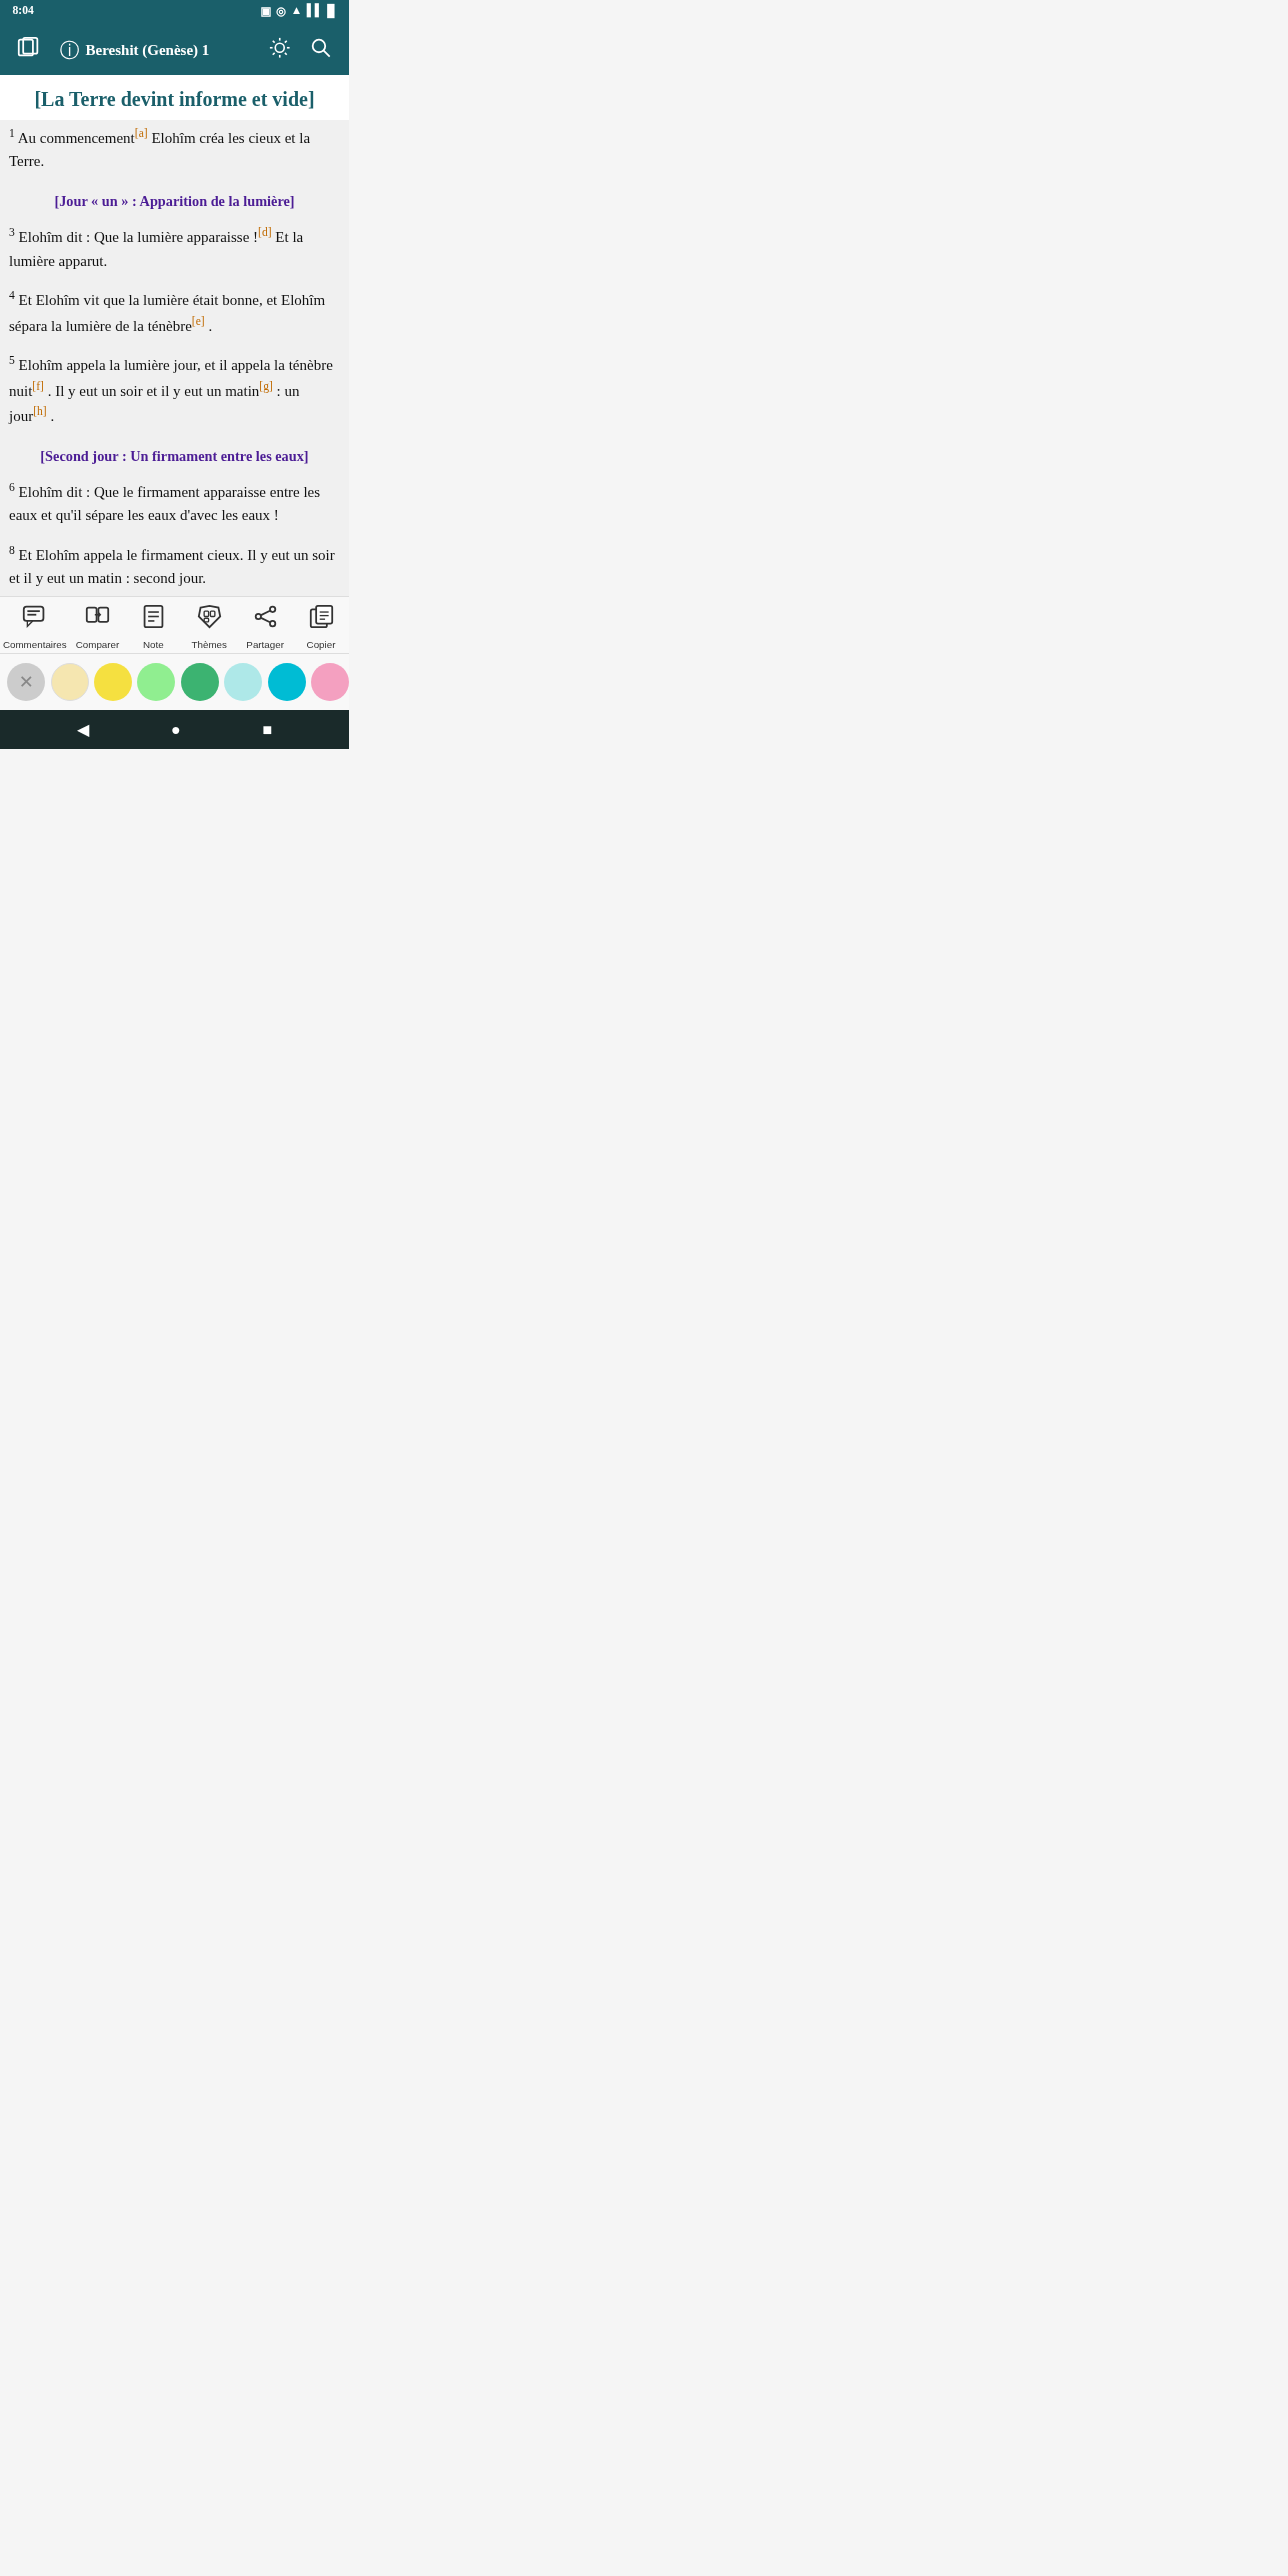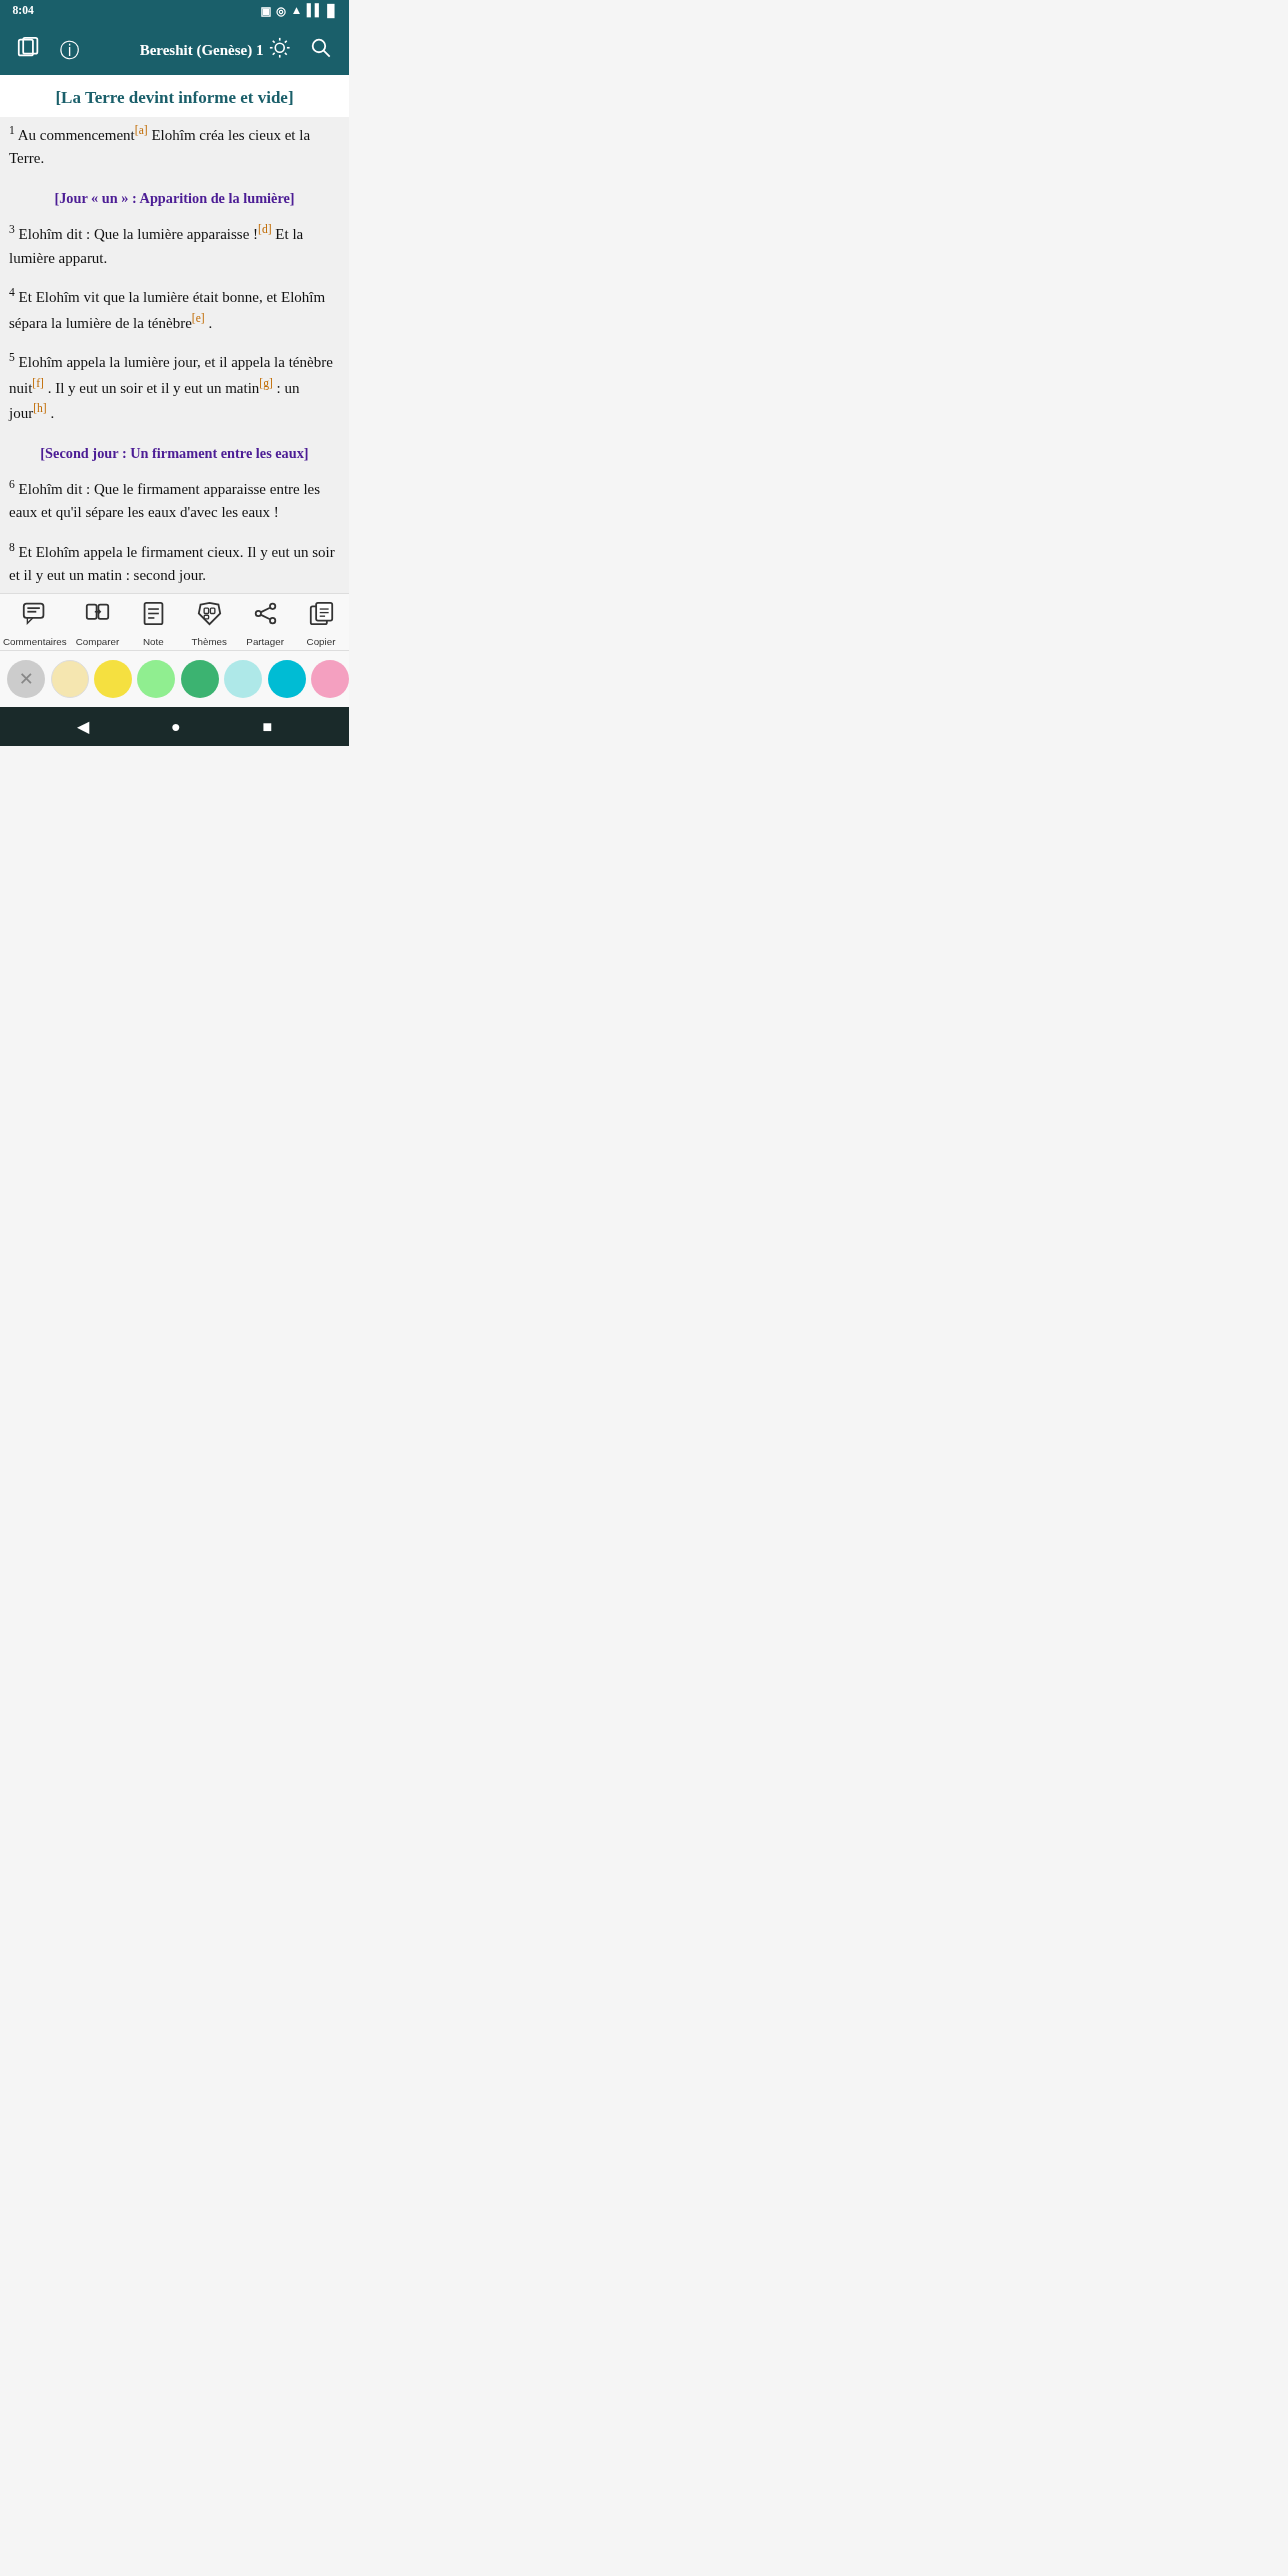--- a/index.html
+++ b/index.html
@@ -37,42 +37,42 @@
       align-items: center;
       justify-content: space-between;
       padding: 7.2px 12.5px;
       height: 50px;
     }
     .top-nav-title {
       color: white;
       font-size: 15px;
       font-weight: bold;
       flex: 1;
-      text-align: right;
+      text-align: left;
     }
     .nav-icon {
       color: white;
       font-size: 19.7px;
       cursor: pointer;
       width: 32px;
       text-align: center;
     }
 
     
     .content {
       background: #f0f0f0;
       padding: 0;
     }
 
     
     .section-heading {
       text-align: center;
       color: #1a5f6a;
       font-weight: bold;
-      font-size: 17px;
+      font-size: 20px;
       padding: 12.5px 14.3px 9px;
       background: white;
     }
 
     
     .verse-block {
       padding: 5.4px 9px 9px;
       font-size: 15px;
       line-height: 1.55;
       color: #111;

